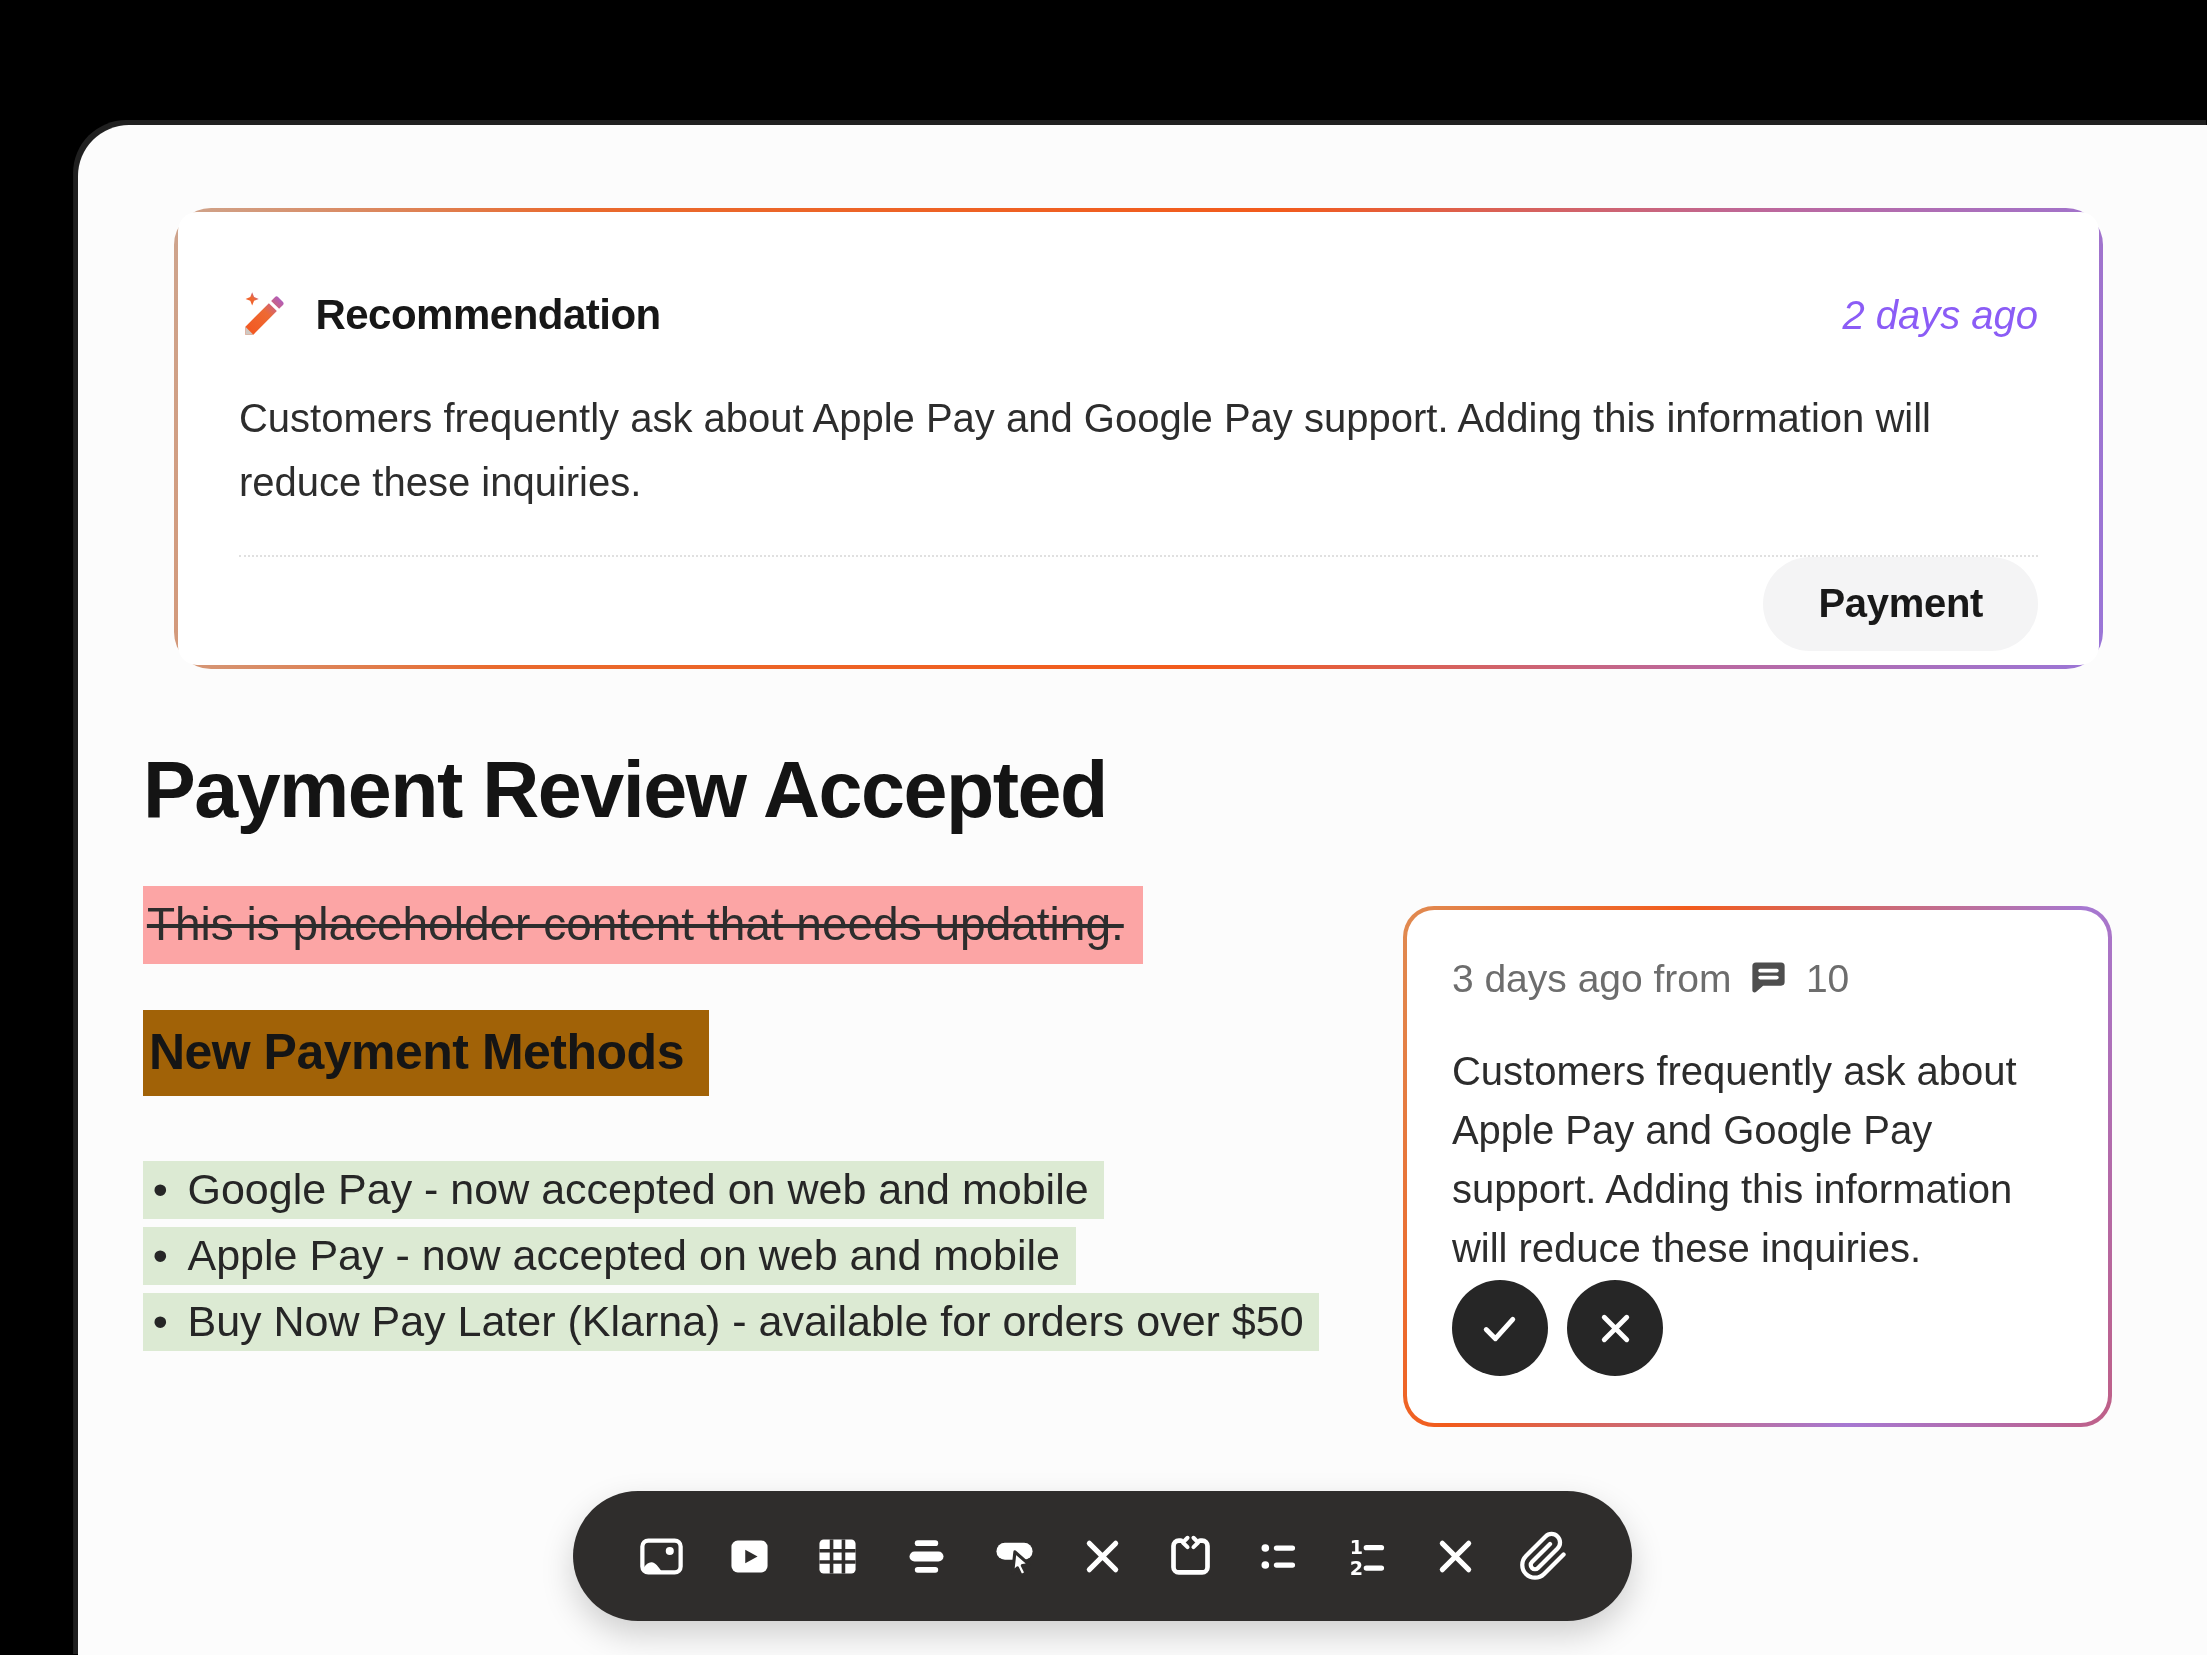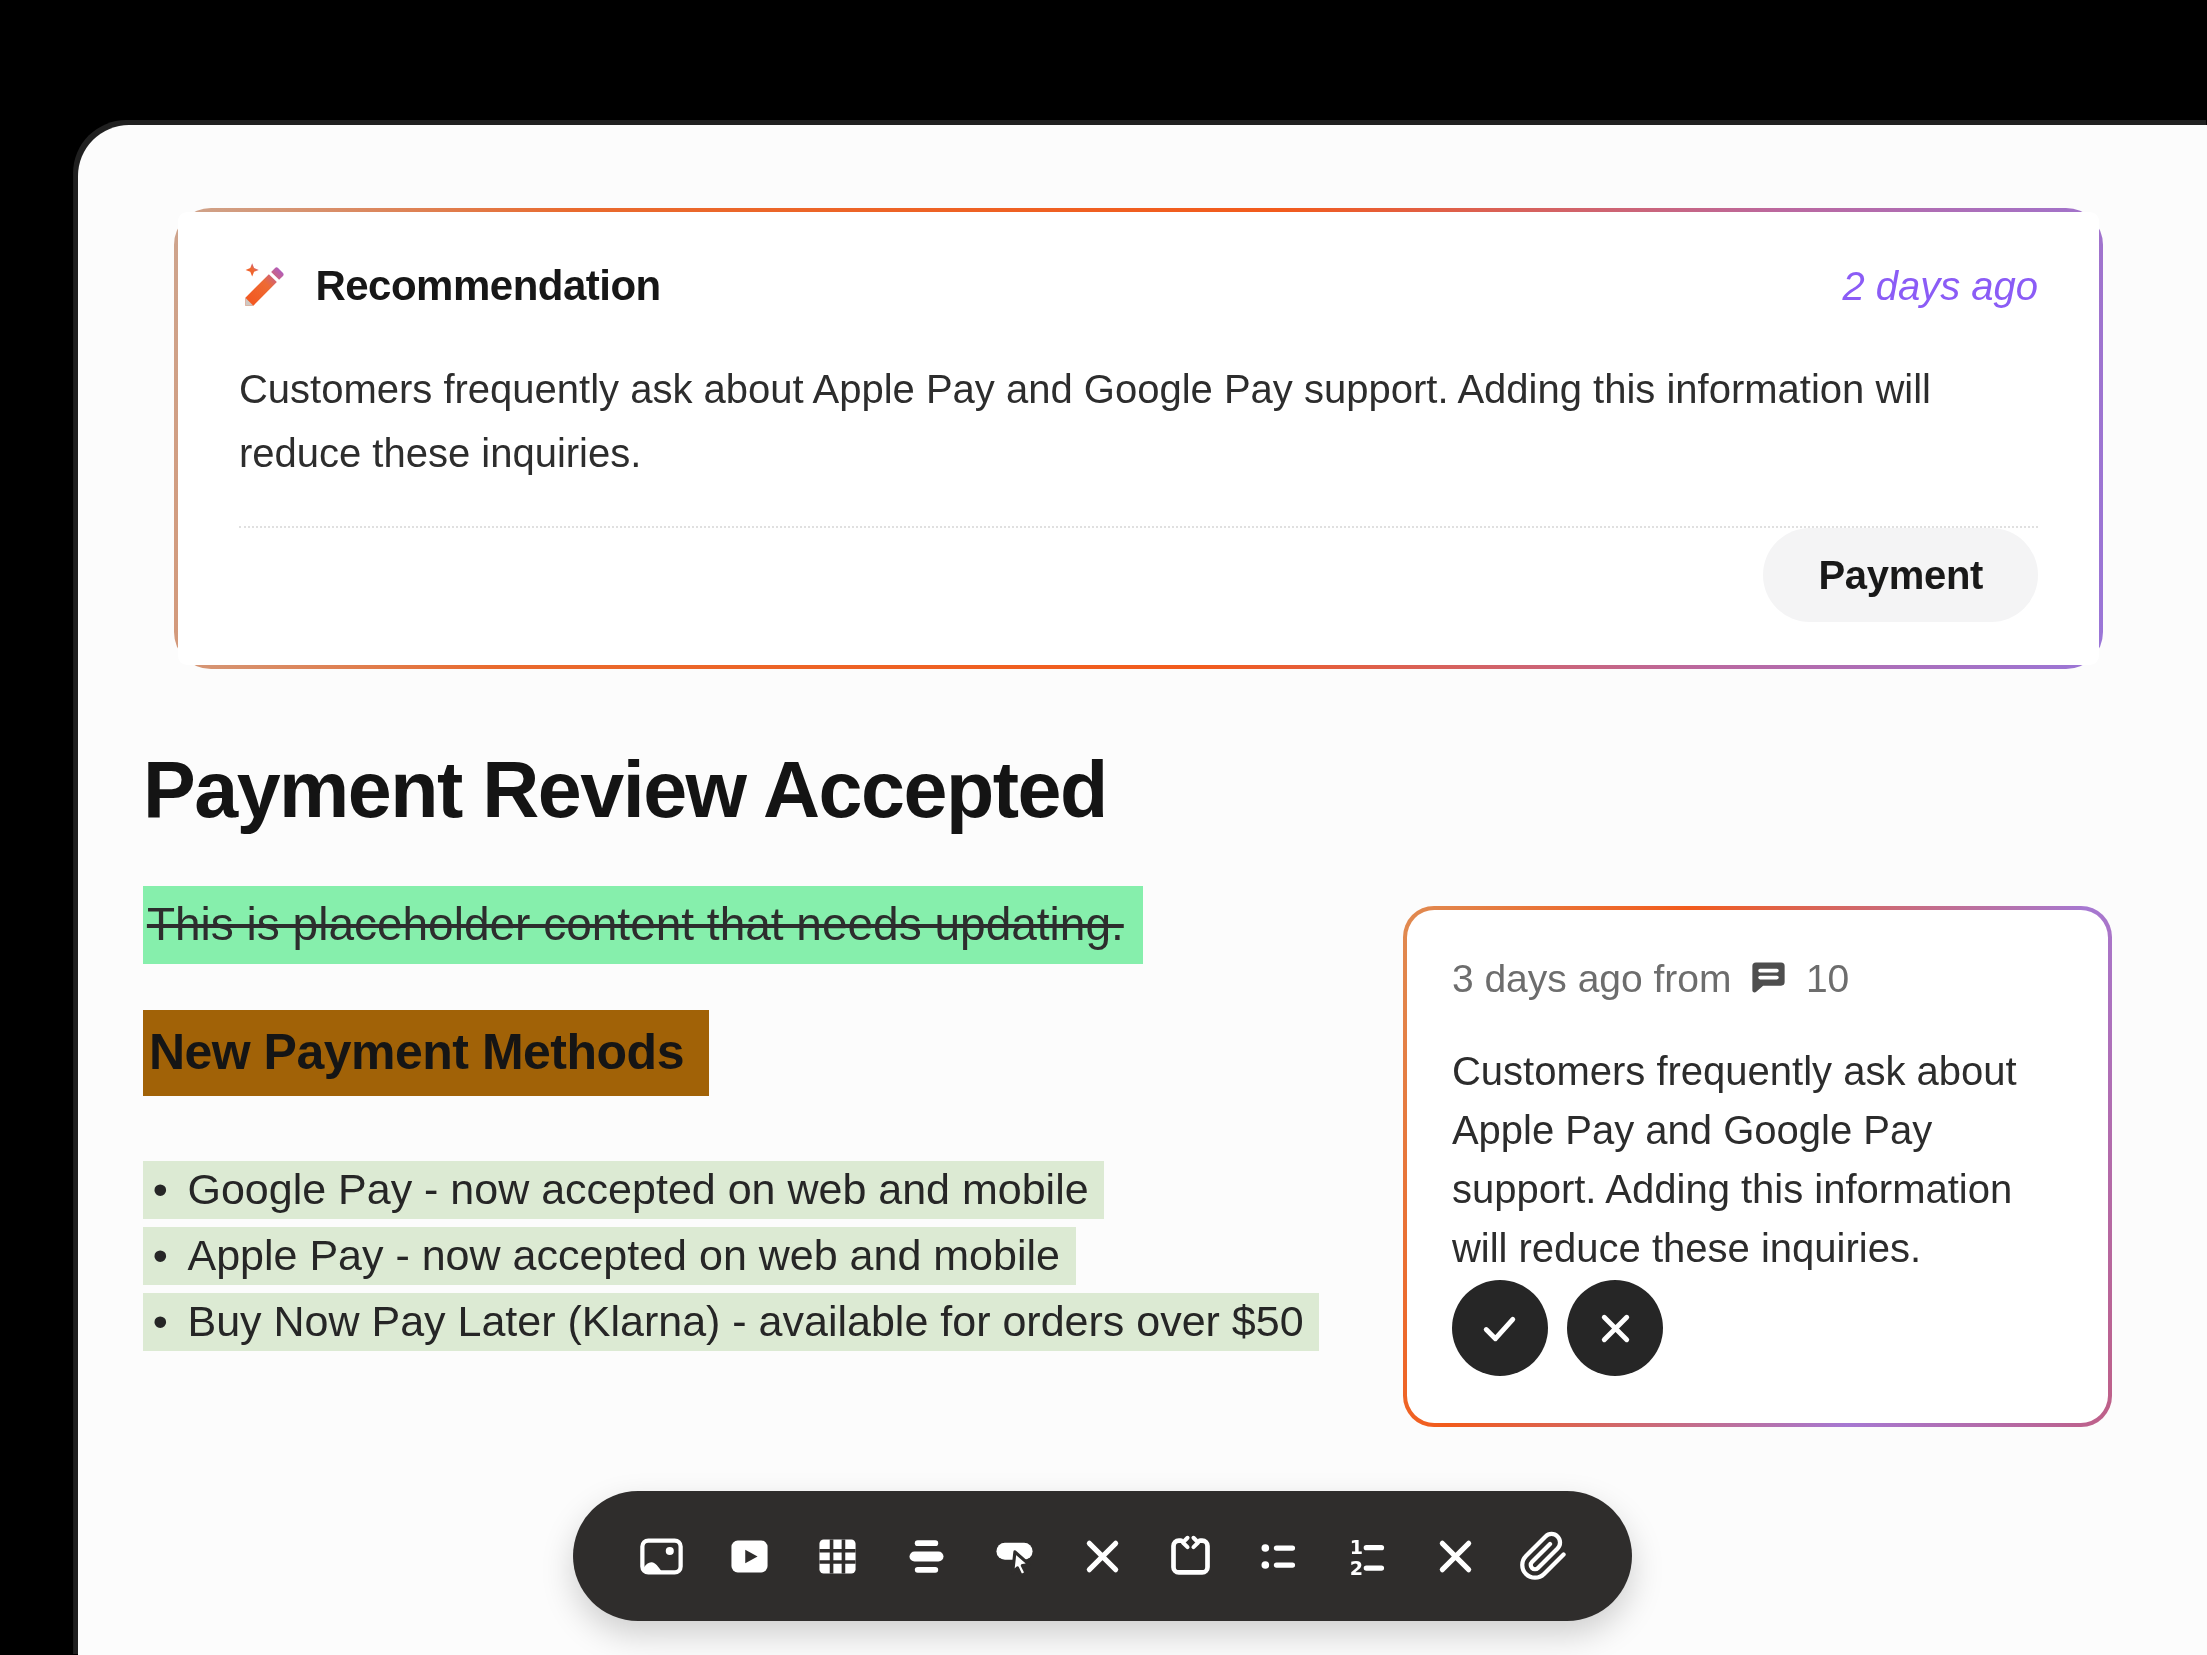--- a/index.html
+++ b/index.html
@@ -13,22 +13,22 @@
     box-shadow:-2.9px -2.9px 0 2px #202020;
   }
   
   .grad{padding:3.9px;box-sizing:border-box;}
   .rec-card{
     position:absolute;left:96px;top:83px;width:1929px;height:461px;
     border-radius:37px;
     background:linear-gradient(100deg,#cea58e 0%,#e96a2e 20%,#f25b1c 55%,#bb689f 80%,#9a76d8 100%);
   }
   .rec-inner{
-    width:100%;height:100%;box-sizing:border-box;background:#fff;border-radius:9px;
-    padding:49px 61px 43px 61px;display:flex;flex-direction:column;
+    width:100%;height:100%;box-sizing:border-box;background:#fff;border-radius:19px;
+    padding:78px 61px 43px 61px;display:flex;flex-direction:column;
   }
   .rec-head{display:flex;align-items:center;gap:25.5px;}
   .rec-title{font-size:42px;font-weight:700;color:#171717;letter-spacing:-0.5px;}
   .rec-spacer{flex:1;}
   .rec-time{font-size:40px;color:#8b5cf6;font-style:italic;}
   .rec-body{
     margin-top:45px;font-size:40px;color:#2d2d2d;line-height:1.6;max-width:1764px;
   }
   .rec-sep{border:none;border-top:2.9px dotted #e0e0e0;margin:41px 0 0 0;width:100%;}
   .rec-foot{margin-top:auto;display:flex;justify-content:flex-end;align-items:center;gap:25.5px;}
@@ -39,21 +39,21 @@
   }
   .btn-reject{background:#f4f4f5;color:#191919;}
   .btn-review{background:#232323;color:#ffffff;}
   
   .doc-title{
     position:absolute;left:65px;top:619px;font-size:79px;font-weight:800;
     color:#141414;letter-spacing:-1.5px;margin:0;
   }
   .removed-line{position:absolute;left:65px;top:772px;margin:0;font-size:46px;color:#2d2d2d;}
   .removed-line .hl-red{
-    background:#86efac;text-decoration:line-through;text-decoration-thickness:3.9px;
+    background:#fca5a5;text-decoration:line-through;text-decoration-thickness:3.9px;
     text-decoration-color:#2d2d2d;padding:11.8px 19.6px 13.7px 3.9px;
   }
   .doc-subtitle{position:absolute;left:65px;top:898px;margin:0;font-size:50px;font-weight:700;color:#151515;letter-spacing:-0.5px;}
   .doc-subtitle .hl-green{background:#a16207;padding:13.7px 25.5px 15.7px 5.9px;}
   .doc-list{
     position:absolute;left:65px;top:1033px;width:1215px;margin:0;padding:0;list-style:none;
   }
   .doc-list li{
     font-size:43px;color:#262626;line-height:62px;margin-bottom:3.9px;
     padding-left:49px;text-indent:-49px;

